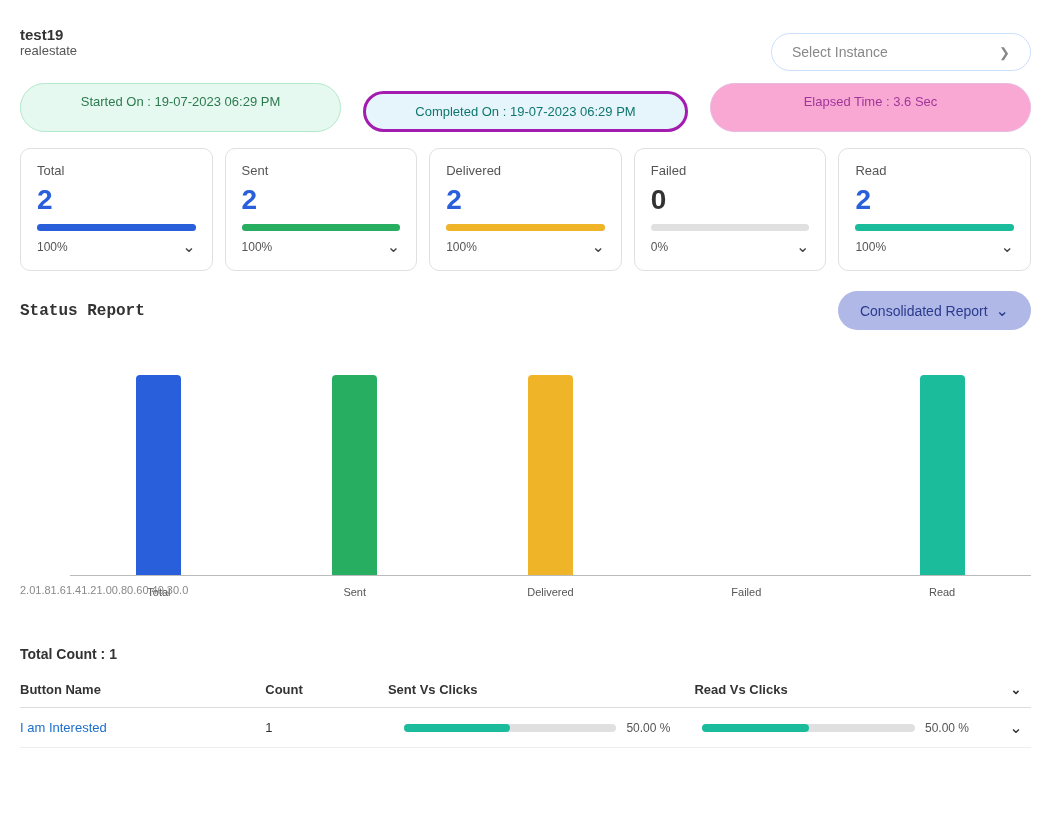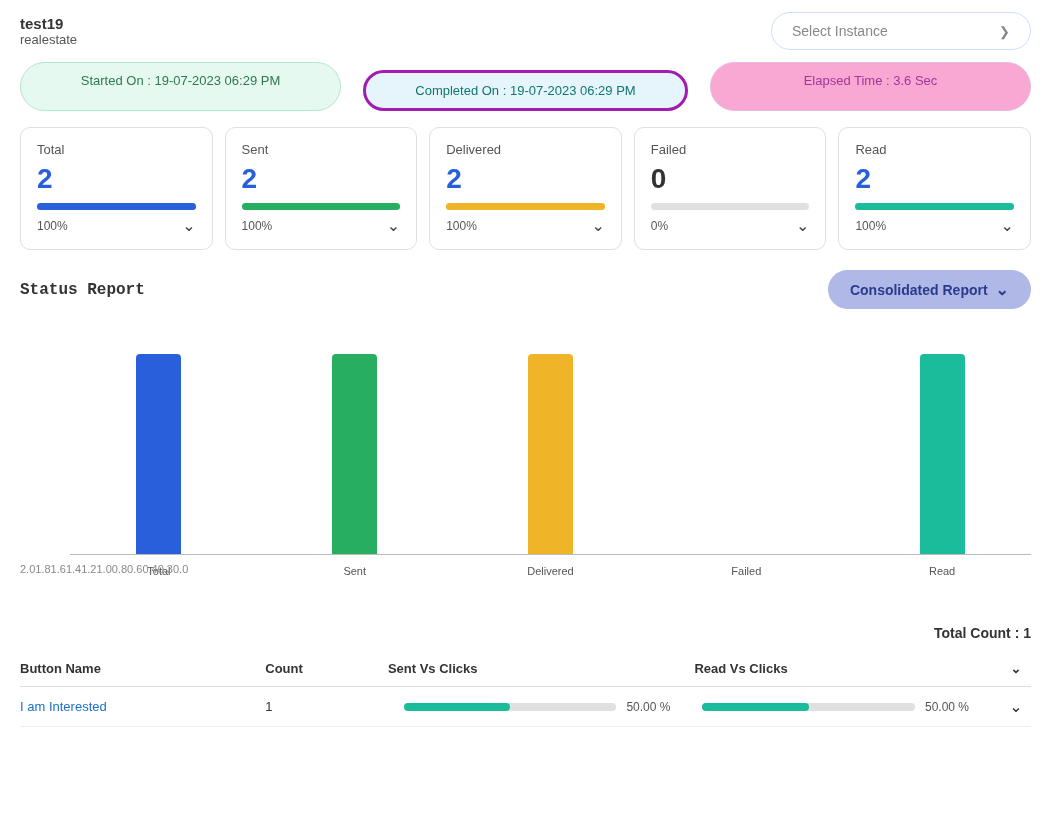--- a/index.html
+++ b/index.html
@@ -2,21 +2,21 @@
 <html><head>
   <meta charset="utf-8">
   <style>
     * { box-sizing: border-box; margin: 0; padding: 0; }
     body { font-family: Arial, sans-serif; background: #fff; color: #333; font-size: 14px; }
     
     .header { display: flex; justify-content: space-between; align-items: center; padding: 12px 20px; }
     .user-info .username { font-weight: bold; font-size: 15px; }
     .user-info .subtitle { font-size: 13px; color: #555; }
     
-    .select-instance-wrapper { display: flex; align-items: flex-start; }
+    .select-instance-wrapper { display: flex; align-items: flex-start; margin-top: 21px; }
     .select-instance { border: 1.5px solid #cce0ff; border-radius: 25px; padding: 10px 20px; min-width: 260px; display: flex; justify-content: space-between; align-items: center; background: #fff; cursor: pointer; color: #888; font-size: 14px; }
     
     .status-bar { display: flex; gap: 22px; padding: 0 20px 16px 20px; }
     .status-pill { flex: 1; border-radius: 25px; padding: 10px 16px; text-align: center; font-size: 13px; font-weight: 500; }
     .started-pill { background: #e6f9f0; color: #2d7a4f; border: 1px solid #b2e8cc; }
     .completed-pill { background: #e6f5fb; color: #0f766e; border: 3px solid #a21caf; margin-top: 8px; }
     .elapsed-pill { background: #f9a8d4; color: #a0369a; border: 1px solid #e8b8e0; }
     
     .metrics { display: flex; gap: 12px; padding: 0 20px 20px 20px; }
     .metric-card { flex: 1; border: 1px solid #e0e0e0; border-radius: 10px; padding: 14px 16px; }
@@ -24,27 +24,27 @@
     .metric-value { font-size: 28px; font-weight: bold; color: #2a5fdc; margin-bottom: 8px; }
     .metric-value.failed { color: #333; }
     .progress-bar-bg { height: 7px; border-radius: 4px; background: #e0e0e0; margin-bottom: 6px; }
     .progress-bar-fill { height: 7px; border-radius: 4px; }
     .metric-footer { display: flex; justify-content: space-between; align-items: center; font-size: 12px; color: #555; }
     .download-icon { font-size: 16px; color: #444; cursor: pointer; }
     
     .report-section { padding: 0 20px 10px 20px; }
     .report-header { display: flex; justify-content: space-between; align-items: center; margin-bottom: 16px; }
     .section-title { font-size: 16px; font-weight: bold; font-family: Liberation Mono, monospace; }
-    .consolidated-btn { background: #b0b8e8; color: #2a3a8c; border: none; border-radius: 25px; padding: 10px 22px; font-size: 14px; font-weight: bold; cursor: pointer; display: flex; align-items: center; gap: 8px; }
+    .consolidated-btn { background: #b0b8e8; color: #2a3a8c; border: none; border-radius: 25px; padding: 10px 22px; font-size: 14px; font-weight: normal; cursor: pointer; display: flex; align-items: center; gap: 8px; }
     
     .chart-area { padding: 0 0 10px 0; position: relative; }
     .y-axis { position: absolute; left: 0; top: 0; bottom: 30px; display: flex; flex-direction: row; justify-content: space-between; align-items: flex-end; padding: 10px 8px 0 0; font-size: 11px; color: #888; width: 50px; }
     
     .table-section { padding: 0 20px; }
-    .total-count { text-align: right; font-weight: bold; font-size: 14px; margin-bottom: 10px; color: #333; }
+    .total-count { font-weight: bold; font-size: 14px; margin-bottom: 10px; color: #333; }
     .table-header { display: flex; align-items: center; border-bottom: 1.5px solid #ddd; padding: 10px 0; font-weight: bold; font-size: 13px; color: #333; }
     .table-row { display: flex; align-items: center; border-bottom: 1px solid #eee; padding: 10px 0; font-size: 13px; gap: 32px; }
     .col-button-name { flex: 2; }
     .col-count { flex: 1; }
     .col-sent-vs-clicks { flex: 2.5; display: flex; align-items: center; gap: 10px; }
     .col-read-vs-clicks { flex: 2.5; display: flex; align-items: center; gap: 10px; }
     .col-dl { width: 30px; text-align: center; }
     .small-progress-bg { flex: 1; height: 8px; border-radius: 4px; background: #e0e0e0; }
     .small-progress-fill { height: 8px; border-radius: 4px; background: #1abc9c; }
     .pct-text { font-size: 12px; color: #555; white-space: nowrap; }

